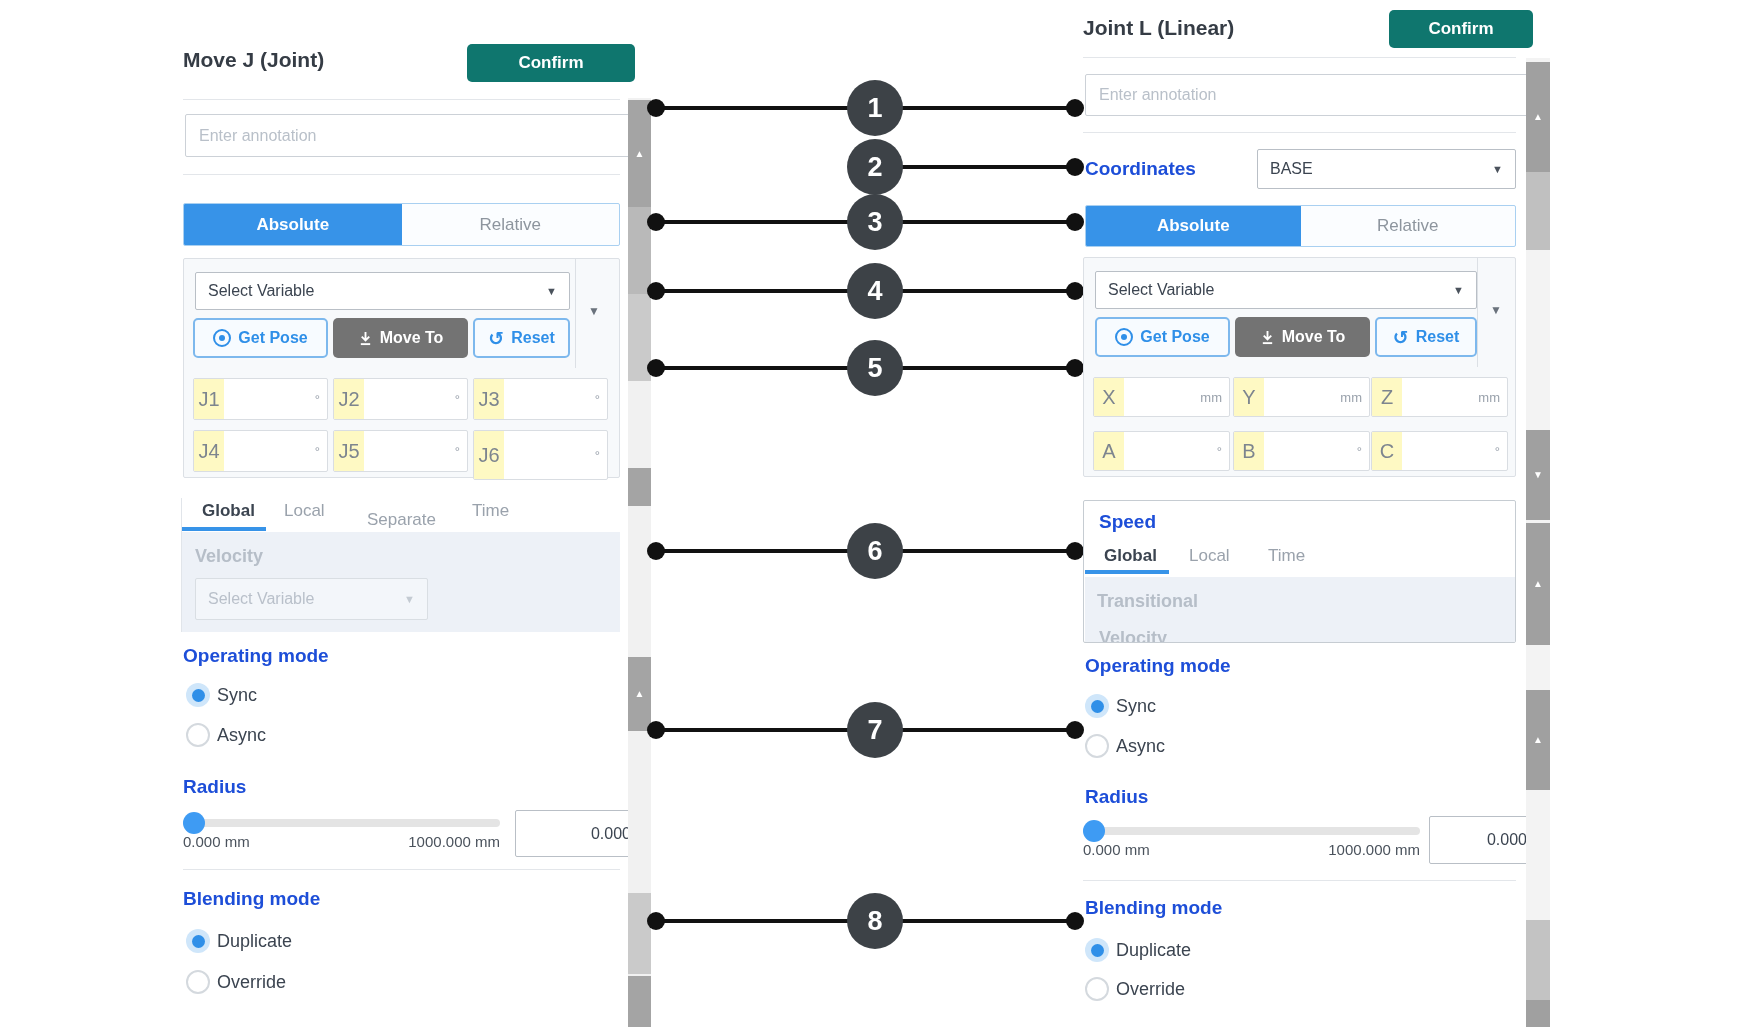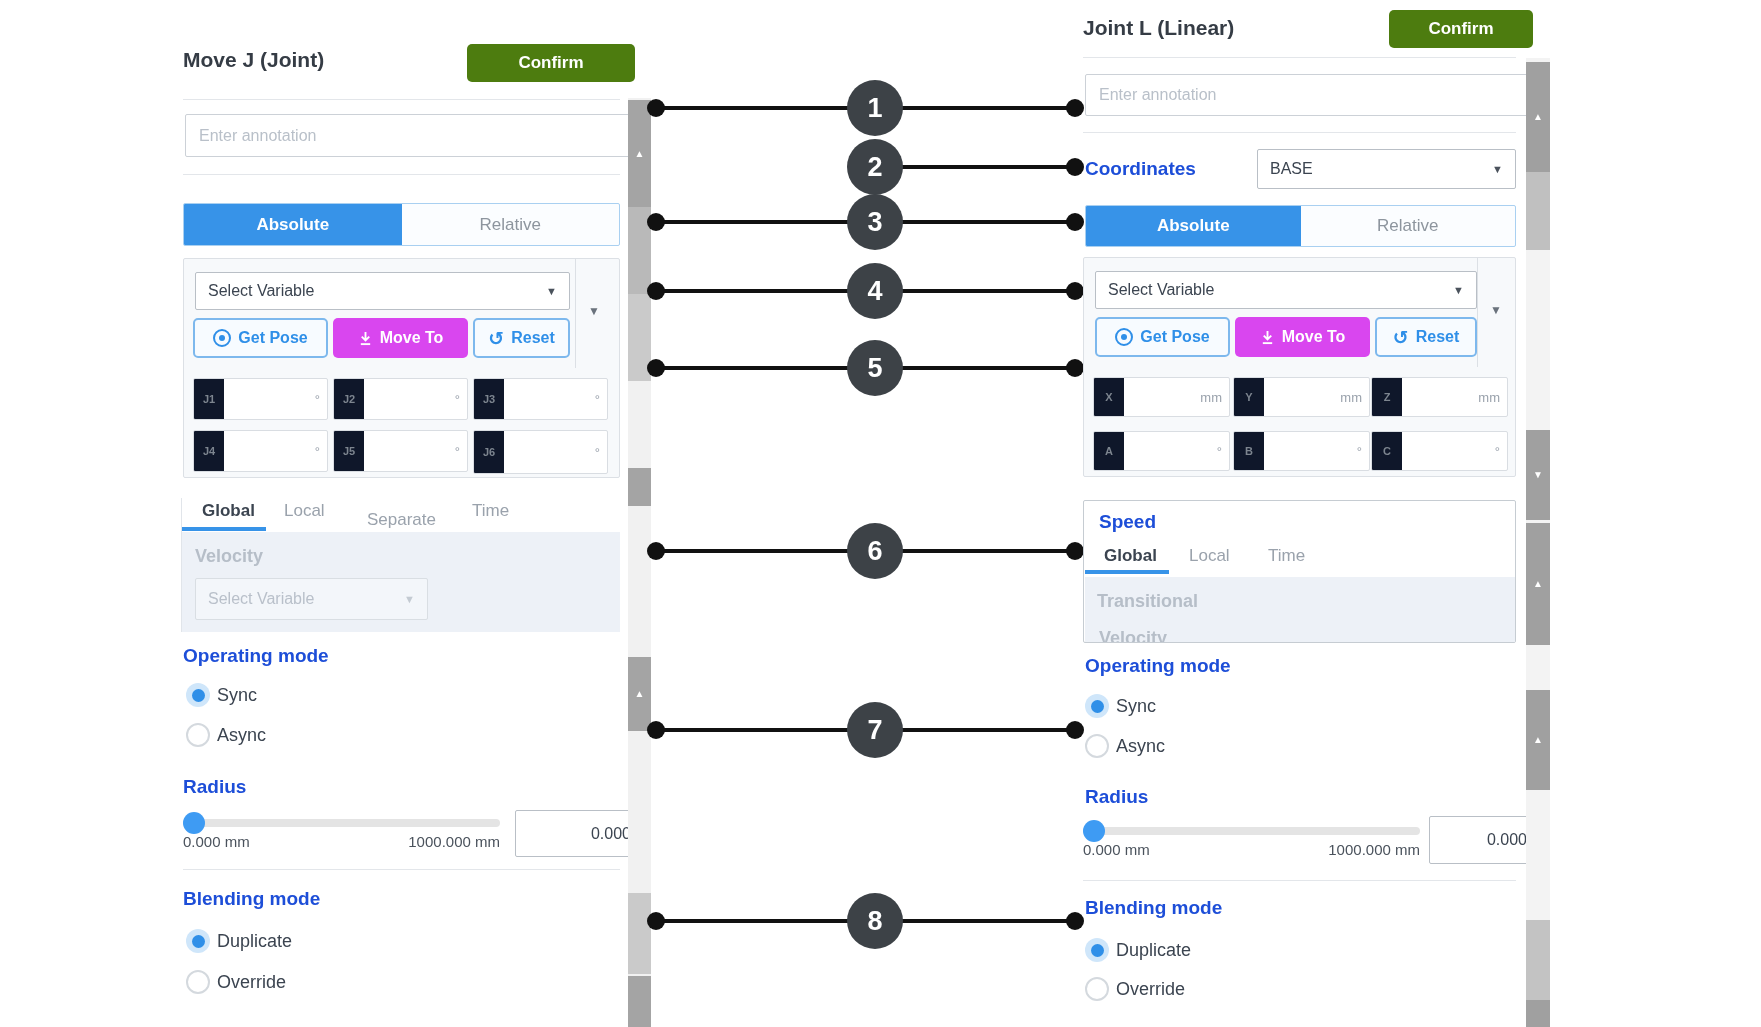--- a/index.html
+++ b/index.html
@@ -1,21 +1,21 @@
 <!DOCTYPE html>
 <html><head>
 <meta charset="utf-8">
 <style>
   html,body{margin:0;padding:0;background:#fff;}
   .canvas{position:relative;width:1761px;height:1027px;background:#fff;overflow:hidden;
           font-family:"Liberation Sans","DejaVu Sans",sans-serif;color:#3b4450;}
   .abs{position:absolute;box-sizing:border-box;}
 
   .panel-title{font-size:21px;font-weight:700;color:#353c45;}
-  .btn-confirm{background:#4d7c0f;border-radius:5px;color:#fff;font-weight:700;font-size:17px;
+  .btn-confirm{background:#0f766e;border-radius:5px;color:#fff;font-weight:700;font-size:17px;
                display:flex;align-items:center;justify-content:center;}
   .hr{background:#e3e6ea;height:1px;}
   .txt-input{border:1px solid #ccd1d7;border-radius:2px;background:#fff;font-size:16px;color:#3b4450;
              padding:0 13px;outline:none;font-family:inherit;width:100%;height:100%;}
   .txt-input::placeholder{color:#b9c0c9;}
 
   .tabs2{border:1px solid #a9d0f1;border-radius:2px;display:flex;overflow:hidden;background:#fbfdff;}
   .tab-seg{flex:1;display:flex;align-items:center;justify-content:center;font-size:17px;}
   .tab-on{background:#3793e8;color:#fff;font-weight:700;}
   .tab-off{color:#8d959e;}
@@ -23,28 +23,28 @@
   .gbox{background:#f7f9fb;border:1px solid #dce0e5;border-radius:2px;}
   .dd{background:#fff;border:1px solid #b9bfc6;border-radius:2px;display:flex;align-items:center;
       font-size:16px;color:#3b4450;padding:0 12px;justify-content:space-between;}
   .dd .car{font-size:11px;color:#4a525c;}
   .dd-ghost{background:#f3f6fa;border:1px solid #d9dee3;color:#b9c0ca;}
   .dd-ghost .car{color:#c3cad2;}
   .vline{background:#dce0e5;width:1px;}
 
   .btn-o{background:#f7fbff;border:2px solid #7db8ed;border-radius:5px;color:#2f8fe8;font-weight:700;
          font-size:16px;display:flex;align-items:center;justify-content:center;gap:7px;}
-  .btn-g{background:#d946ef;border-radius:5px;color:#fff;font-weight:700;font-size:16px;
+  .btn-g{background:#737373;border-radius:5px;color:#fff;font-weight:700;font-size:16px;
          display:flex;align-items:center;justify-content:center;gap:7px;}
   .gp-ico{width:14px;height:14px;border:2px solid #2f8fe8;border-radius:50%;display:flex;align-items:center;justify-content:center;}
   .gp-ico::after{content:"";width:6px;height:6px;border-radius:50%;background:#2f8fe8;}
   .rs-ico{font-size:19px;font-weight:700;line-height:1;}
 
   .pfield{background:#fff;border:1px solid #d9dde2;border-radius:2px;display:flex;align-items:stretch;overflow:hidden;}
-  .pfield .lab{width:30px;background:#0f172a;color:#7d858f;font-weight:700;font-size:11px;
+  .pfield .lab{width:30px;background:#fef9c3;color:#7d858f;font-weight:400;font-size:20px;
                display:flex;align-items:center;justify-content:center;}
   .pfield .sfx{margin-left:auto;color:#9aa2ac;font-size:13px;display:flex;align-items:center;padding-right:7px;}
 
   .stab{font-size:17px;color:#9aa2ac;}
   .stab.on{color:#3b4450;font-weight:600;}
   .underl{background:#3793e8;height:4px;}
   .lightarea{background:#edf1f7;}
   .ghost-h{font-size:18px;font-weight:700;color:#b6bec8;}
 
   .sec-h{font-size:19px;font-weight:700;color:#1d4ed8;}
@@ -126,21 +126,21 @@
     <span class="sfx">°</span>
   </div>
   <div class="abs pfield" style="left:193px;top:430px;width:135px;height:42px;">
     <span class="lab">J4</span>
     <span class="sfx">°</span>
   </div>
   <div class="abs pfield" style="left:333px;top:430px;width:135px;height:42px;">
     <span class="lab">J5</span>
     <span class="sfx">°</span>
   </div>
-  <div class="abs pfield" style="left:473px;top:430px;width:135px;height:44px;">
+  <div class="abs pfield" style="left:473px;top:430px;width:135px;height:50px;">
     <span class="lab">J6</span>
     <span class="sfx">°</span>
   </div>
 
   <div class="abs" style="left:181px;top:498px;width:1px;height:134px;background:#e1e5ea;"></div>
   <div class="abs stab on" style="left:202px;top:501px;">Global</div>
   <div class="abs stab" style="left:284px;top:501px;">Local</div>
   <div class="abs stab" style="left:367px;top:501px;margin-top:9px;">Separate</div>
   <div class="abs stab" style="left:472px;top:501px;">Time</div>
   <div class="abs underl" style="left:182px;top:527px;width:84px;"></div>

